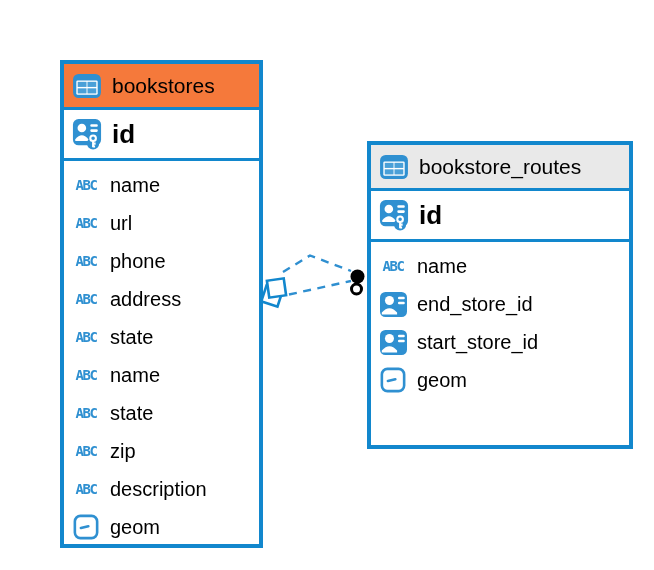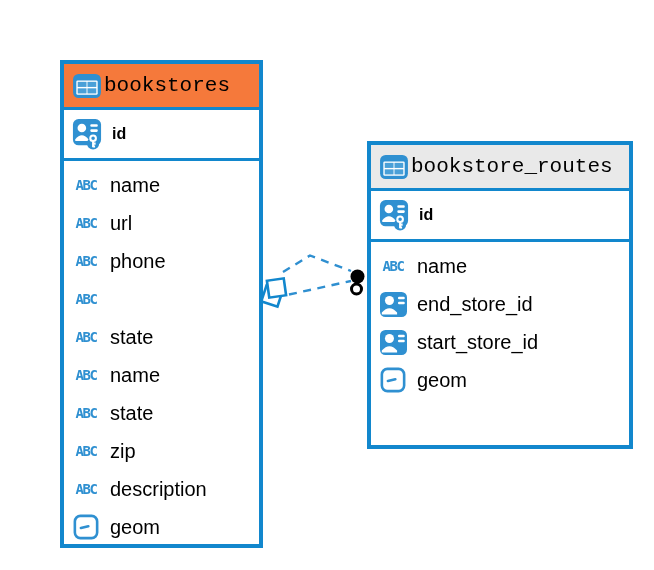--- a/index.html
+++ b/index.html
@@ -15,28 +15,28 @@
     position:relative;width:654px;height:570px;background:#ffffff;overflow:hidden;
     font-family:"Liberation Sans", sans-serif;color:var(--text-color);
   }
   .table{
     position:absolute;border:4px solid var(--table-border);background:#ffffff;
     box-sizing:border-box;z-index:1;
   }
   .t1{left:60px;top:60px;width:203px;height:488px;}
   .t2{left:367px;top:141px;width:266px;height:308px;}
   .thead{
-    height:43px;display:flex;align-items:center;padding:0 4px 0 7px;gap:1px;
-    border-bottom:3px solid var(--table-border);font-size:21px;white-space:nowrap;font-family:Liberation Mono, monospace;
+    height:43px;display:flex;align-items:center;padding:0 4px 0 7px;gap:9px;
+    border-bottom:3px solid var(--table-border);font-size:21px;white-space:nowrap;
   }
   .thead.orange{background:var(--header-orange);}
   .thead.gray{background:var(--header-gray);}
   .pkrow{
     height:48px;display:flex;align-items:center;padding:0 4px 0 7px;gap:9px;
-    border-bottom:3px solid var(--table-border);font-size:16px;font-weight:bold;
+    border-bottom:3px solid var(--table-border);font-size:26px;font-weight:bold;
   }
   .cols{padding-top:5px;}
   .col-row{height:38px;display:flex;align-items:center;padding:0 4px 0 6px;gap:8px;font-size:20px;white-space:nowrap;}
   .icon-slot{flex:0 0 32px;width:32px;display:flex;justify-content:center;align-items:flex-start;}
   .abc{
     color:var(--icon-blue);font-family:"DejaVu Sans Mono", monospace;font-weight:bold;
     font-size:14px;letter-spacing:-1.5px;transform:scaleY(.95);
   }
   .relations{position:absolute;left:0;top:0;z-index:5;pointer-events:none;}
   .rel-line{fill:none;stroke:var(--relation-line);stroke-width:2.4;stroke-dasharray:8 6.5;}
@@ -110,20 +110,21 @@
       <div class="col-row">
         <span class="icon-slot">
             <span class="abc">ABC</span>
           </span>
         <span>phone</span>
       </div>
       <div class="col-row">
         <span class="icon-slot">
             <span class="abc">ABC</span>
           </span>
+        <span>address</span>
       </div>
       <div class="col-row">
         <span class="icon-slot">
             <span class="abc">ABC</span>
           </span>
         <span>state</span>
       </div>
       <div class="col-row">
         <span class="icon-slot">
             <span class="abc">ABC</span>

